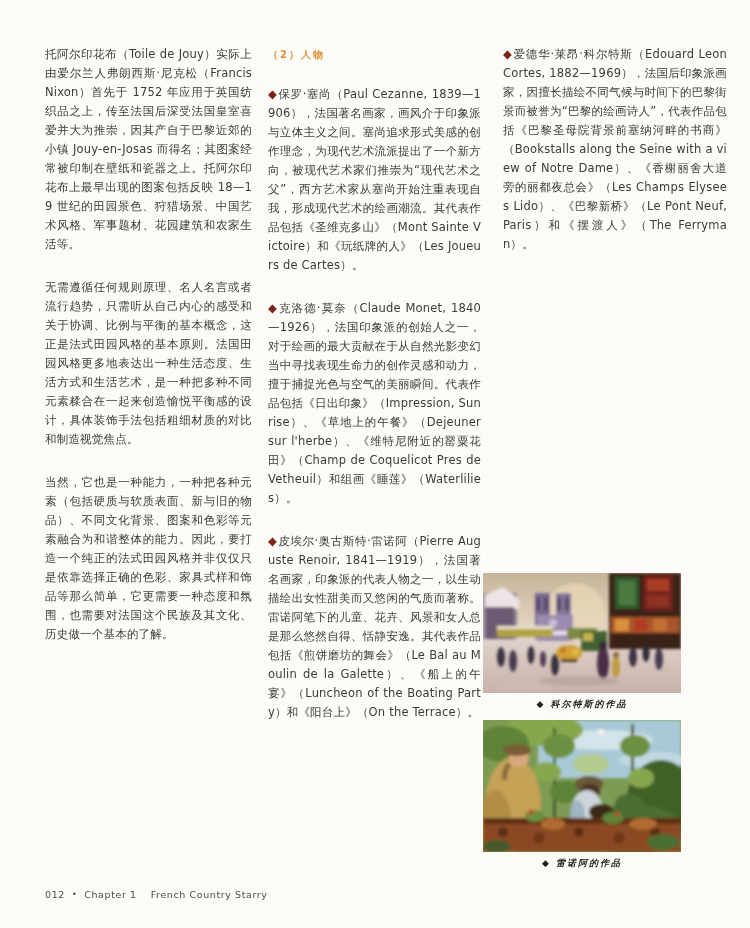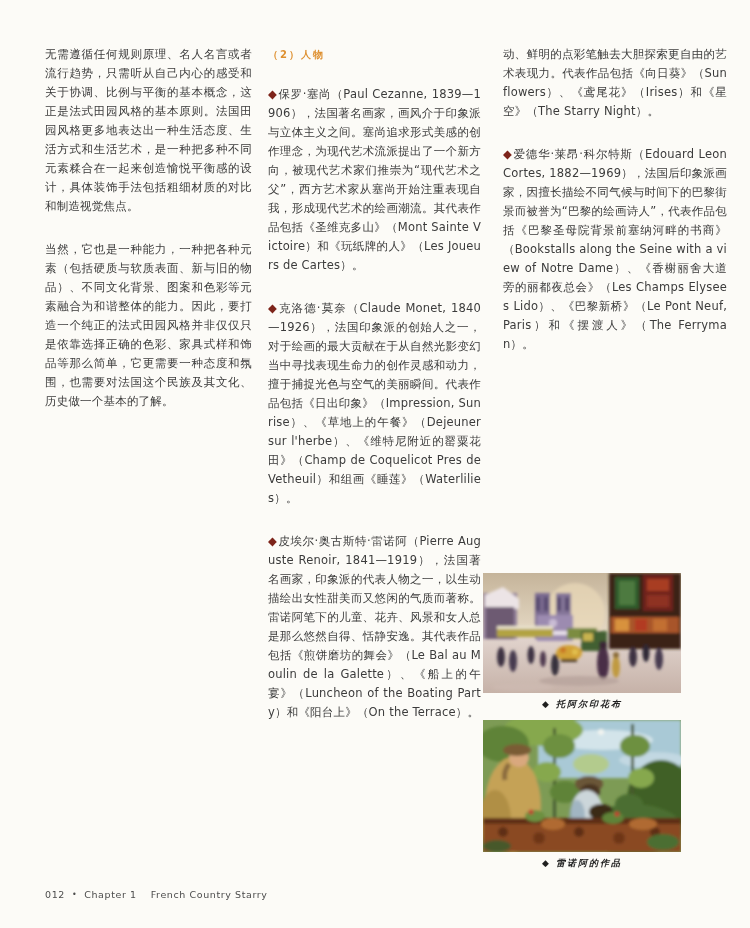--- a/index.html
+++ b/index.html
@@ -36,33 +36,33 @@
   }
   .footer .sep { margin:0 7px; font-size:8px; }
   .footer .book-title { margin-left:14px; }
 </style>
 </head>
 <body>
 
 <div class="page">
 
   <div class="col" id="col-left">
+    <p>托阿尔印花布（Toile de Jouy）实际上由爱尔兰人弗朗西斯·尼克松（Francis Nixon）首先于 1752 年应用于英国纺织品之上，传至法国后深受法国皇室喜爱并大为推崇，因其产自于巴黎近郊的小镇 Jouy-en-Josas 而得名；其图案经常被印制在壁纸和瓷器之上。托阿尔印花布上最早出现的图案包括反映 18—19 世纪的田园景色、狩猎场景、中国艺术风格、军事题材、花园建筑和农家生活等。</p>
     <p>无需遵循任何规则原理、名人名言或者流行趋势，只需听从自己内心的感受和关于协调、比例与平衡的基本概念，这正是法式田园风格的基本原则。法国田园风格更多地表达出一种生活态度、生活方式和生活艺术，是一种把多种不同元素糅合在一起来创造愉悦平衡感的设计，具体装饰手法包括粗细材质的对比和制造视觉焦点。</p>
     <p>当然，它也是一种能力，一种把各种元素（包括硬质与软质表面、新与旧的物品）、不同文化背景、图案和色彩等元素融合为和谐整体的能力。因此，要打造一个纯正的法式田园风格并非仅仅只是依靠选择正确的色彩、家具式样和饰品等那么简单，它更需要一种态度和氛围，也需要对法国这个民族及其文化、历史做一个基本的了解。</p>
   </div>
 
   <div class="col" id="col-mid">
     <h3 class="section-heading">（2）人物</h3>
     <p><span class="bullet">◆</span><span>保罗·塞尚（Paul Cezanne, 1839—1906），法国著名画家，画风介于印象派与立体主义之间。塞尚追求形式美感的创作理念，为现代艺术流派提出了一个新方向，被现代艺术家们推崇为“现代艺术之父”，西方艺术家从塞尚开始注重表现自我，形成现代艺术的绘画潮流。其代表作品包括《圣维克多山》（Mont Sainte Victoire）和《玩纸牌的人》（Les Joueurs de Cartes）。</span></p>
     <p><span class="bullet">◆</span><span>克洛德·莫奈（Claude Monet, 1840—1926），法国印象派的创始人之一，对于绘画的最大贡献在于从自然光影变幻当中寻找表现生命力的创作灵感和动力，擅于捕捉光色与空气的美丽瞬间。代表作品包括《日出印象》（Impression, Sunrise）、《草地上的午餐》（Dejeuner sur l'herbe）、《维特尼附近的罂粟花田》（Champ de Coquelicot Pres de Vetheuil）和组画《睡莲》（Waterlilies）。</span></p>
     <p><span class="bullet">◆</span><span>皮埃尔·奥古斯特·雷诺阿（Pierre Auguste Renoir, 1841—1919），法国著名画家，印象派的代表人物之一，以生动描绘出女性甜美而又悠闲的气质而著称。雷诺阿笔下的儿童、花卉、风景和女人总是那么悠然自得、恬静安逸。其代表作品包括《煎饼磨坊的舞会》（Le Bal au Moulin de la Galette）、《船上的午宴》（Luncheon of the Boating Party）和《阳台上》（On the Terrace）。</span></p>
   </div>
 
   <div class="col" id="col-right">
-    <p>动、鲜明的点彩笔触去大胆探索更自由的艺术表现力。代表作品包括《向日葵》（Sunflowers）、《鸢尾花》（Irises）和《星空》（The Starry Night）。</p>
     <p><span class="bullet">◆</span><span>爱德华·莱昂·科尔特斯（Edouard Leon Cortes, 1882—1969），法国后印象派画家，因擅长描绘不同气候与时间下的巴黎街景而被誉为“巴黎的绘画诗人”，代表作品包括《巴黎圣母院背景前塞纳河畔的书商》（Bookstalls along the Seine with a view of Notre Dame）、《香榭丽舍大道旁的丽都夜总会》（Les Champs Elysees Lido）、《巴黎新桥》（Le Pont Neuf, Paris）和《摆渡人》（The Ferryman）。</span></p>
   </div>
 
   <div class="figures">
 
     <svg class="fig-img" width="198" height="120" viewBox="0 0 198 120">
       <defs>
         <filter id="blur1" x="-10%" y="-10%" width="120%" height="120%">
             <feGaussianBlur stdDeviation="1.6"></feGaussianBlur>
           </filter>
@@ -119,21 +119,21 @@
         <circle cx="120" cy="72" r="4" fill="#3a2634"></circle>
         <ellipse cx="133" cy="94" rx="4" ry="11" fill="#c09a40"></ellipse>
         <circle cx="133" cy="82" r="3" fill="#8a6a34"></circle>
         <ellipse cx="150" cy="84" rx="4" ry="10" fill="#3c3142"></ellipse>
         <ellipse cx="163" cy="80" rx="3.5" ry="9" fill="#2e2836"></ellipse>
         <ellipse cx="176" cy="86" rx="4" ry="11" fill="#463a50"></ellipse>
         <ellipse cx="96" cy="108" rx="40" ry="5" fill="#b8a49c" opacity="0.8"></ellipse>
         <ellipse cx="40" cy="114" rx="30" ry="4" fill="#cdbab2" opacity="0.8"></ellipse>
       </g>
     </svg>
-    <div class="fig-caption">◆ 托阿尔印花布</div>
+    <div class="fig-caption">◆ 科尔特斯的作品</div>
 
     <svg class="fig-img" width="198" height="132" viewBox="0 0 198 132">
       <defs>
         <filter id="blur2" x="-10%" y="-10%" width="120%" height="120%">
             <feGaussianBlur stdDeviation="1.8"></feGaussianBlur>
           </filter>
       </defs>
       <rect width="198" height="132" fill="#7d9b55"></rect>
       <g filter="url(#blur2)">
         <rect x="55" y="0" width="143" height="58" fill="#a9c9d6"></rect>

